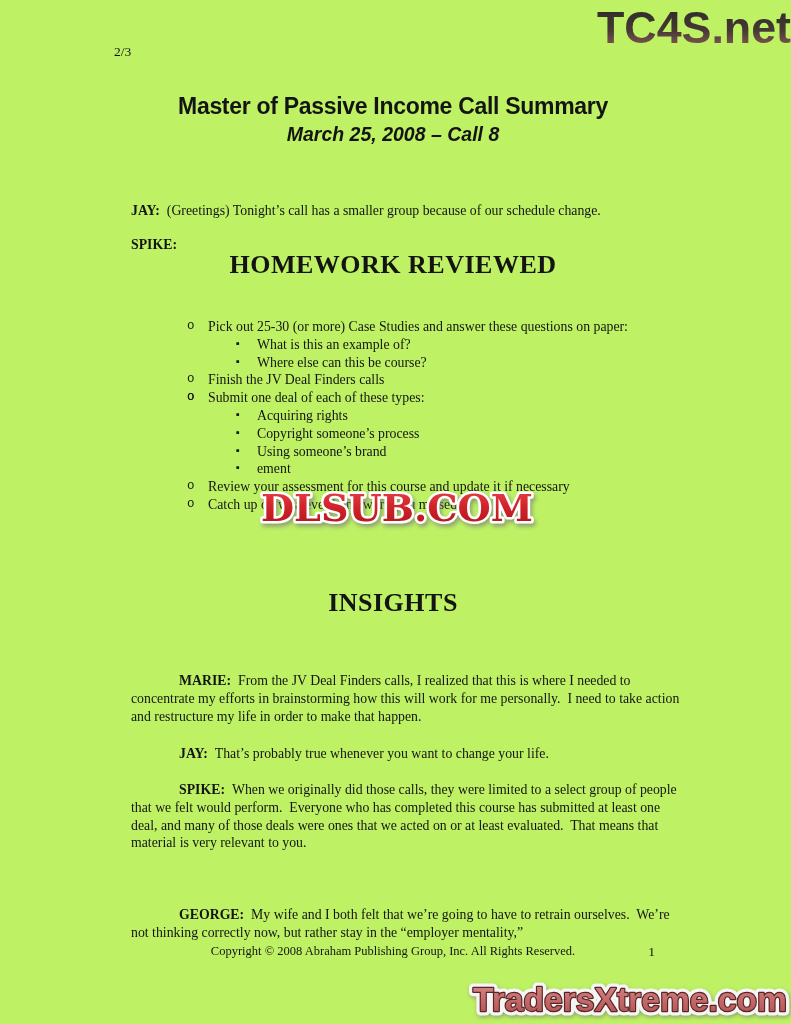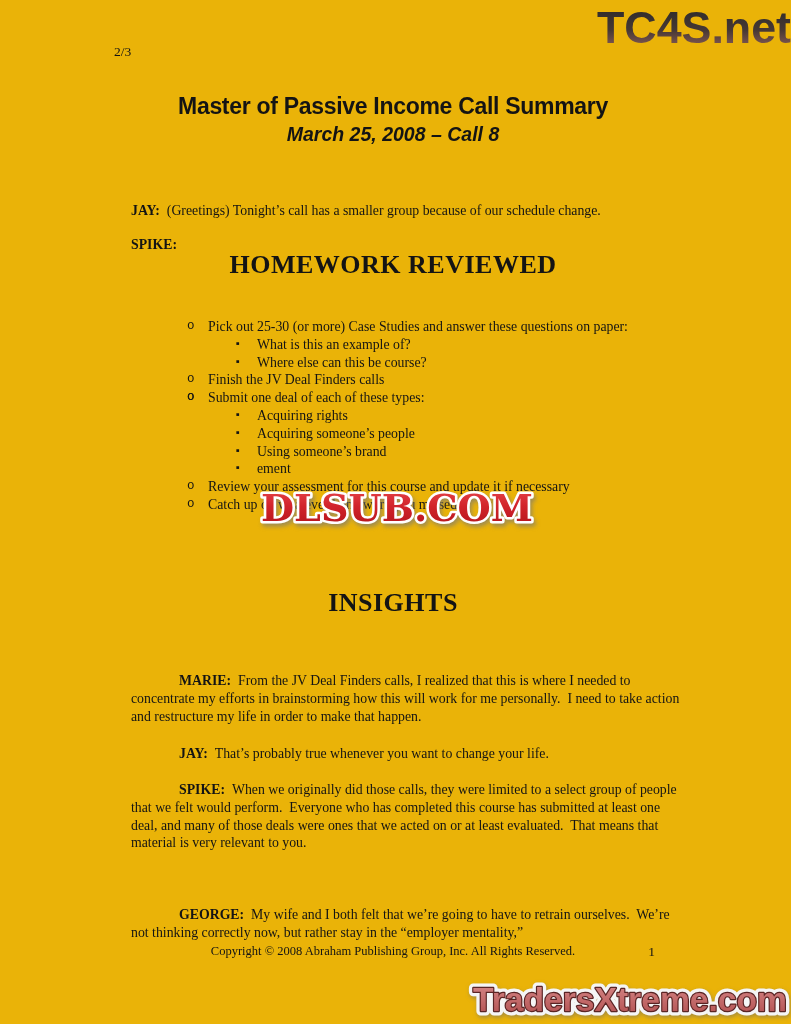--- a/index.html
+++ b/index.html
@@ -1,17 +1,17 @@
 <!DOCTYPE html>
 <html><head>
 <meta charset="utf-8">
 <style>
   html,body{margin:0;padding:0;background:#ffffff;}
   .page{
-    position:relative;width:791px;height:1024px;background:#eab308;
+    position:relative;width:791px;height:1024px;background:#bef264;
     overflow:hidden;color:#141414;
     font-family:"Liberation Serif", serif;
   }
   .abs{position:absolute;left:115px;width:556px;}
   p{margin:16px;font-size:13.8px;line-height:17.8px;white-space:pre-wrap;}
   .speaker{font-weight:bold;}
   .speaker::after{content:"  ";white-space:pre;}
   .indent{text-indent:48px;}
 
   .page-marker{position:absolute;left:114px;top:44px;font-size:13.5px;}
@@ -66,21 +66,21 @@
   <div class="abs hw-heading">HOMEWORK REVIEWED</div>
 
   <ul class="abs hw-list">
     <li class="l1"><span class="marker">o</span><span class="t">Pick out 25-30 (or more) Case Studies and answer these questions on paper:</span></li>
     <li class="l2"><span class="marker">▪</span><span class="t">What is this an example of?</span></li>
     <li class="l2"><span class="marker">▪</span><span class="t">Where else can this be course?</span></li>
     <li class="l1"><span class="marker">o</span><span class="t">Finish the JV Deal Finders calls</span></li>
     <li class="l1"><span class="marker">o</span></li>
     <li class="l1"><span class="marker">o</span><span class="t">Submit one deal of each of these types:</span></li>
     <li class="l2"><span class="marker">▪</span><span class="t">Acquiring rights</span></li>
-    <li class="l2"><span class="marker">▪</span><span class="t">Acquiring someone’s people</span></li>
+    <li class="l2"><span class="marker">▪</span><span class="t">Copyright someone’s process</span></li>
     <li class="l2"><span class="marker">▪</span><span class="t">Using someone’s brand</span></li>
     <li class="l2"><span class="marker">▪</span><span class="t fragment">ement</span></li>
     <li class="l1"><span class="marker">o</span><span class="t">Review your assessment for this course and update it if necessary</span></li>
     <li class="l1"><span class="marker">o</span><span class="t">Catch up on whatever homework you missed</span></li>
   </ul>
 
   <div class="abs insights-heading">INSIGHTS</div>
 
   <p class="abs indent p-marie"><b class="speaker">MARIE:</b><span>From the JV Deal Finders calls, I realized that this is where I needed to concentrate my efforts in brainstorming how this will work for me personally.  I need to take action and restructure my life in order to make that happen.</span></p>
 

